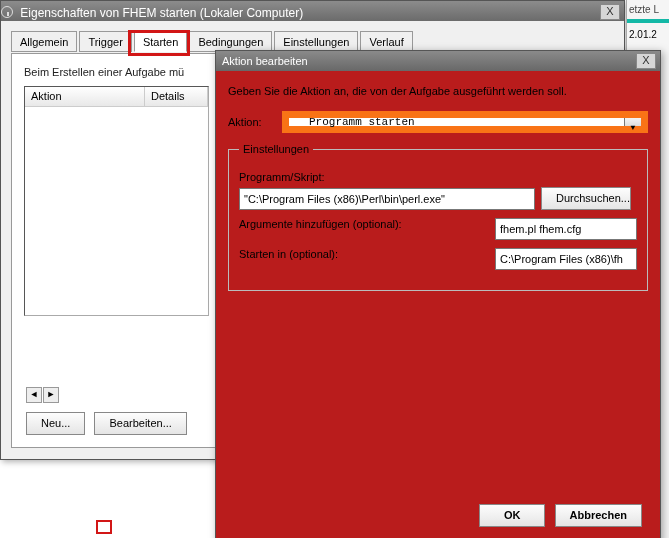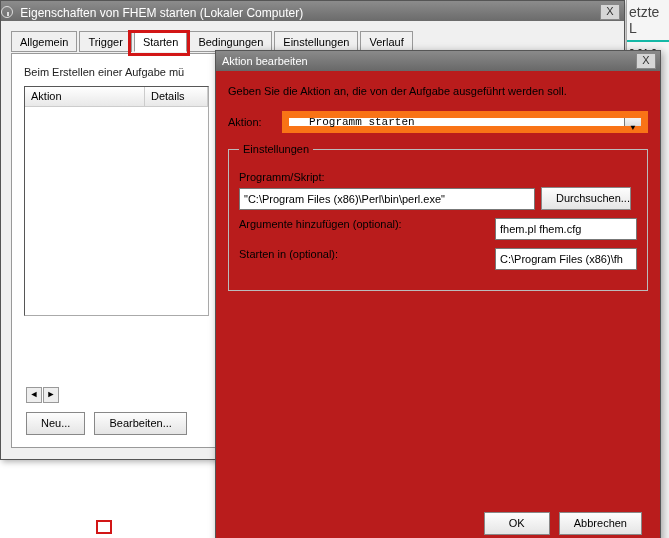--- a/index.html
+++ b/index.html
@@ -23,21 +23,21 @@
   .col1 { width:120px; } .col2 { flex:1; }
   .btnrow { position:absolute; bottom:12px; left:14px; }
   .btn { display:inline-block; height:23px; line-height:21px; padding:0 14px; border:1px solid #888; background:linear-gradient(#fdfdfd,#e5e5e5); font-size:11px; margin-right:6px; cursor:pointer; }
   .hscroll { position:absolute; bottom:44px; left:14px; display:flex; align-items:center; }
   .hscroll .arrow{width:16px;height:16px;border:1px solid #999;background:#eee;text-align:center;line-height:13px;font-size:9px;}
   .redhl { position:absolute; border:3px solid #d21616; pointer-events:none; }
   .redtab { left:128px; top:30px; width:62px; height:26px; z-index:50; }
 
   
   .sliver { position:absolute; left:626px; top:0; width:43px; height:538px; background:#f5f5f5; border-left:1px solid #aaa; }
-  .sliver .lab { font-size:14px; color:#444; padding:4px 2px; border-bottom:2px solid #14b8a6; }
+  .sliver .lab { font-size:10px; color:#444; padding:4px 2px; border-bottom:4px solid #14b8a6; }
   .sliver .date { font-size:10px; padding:6px 2px; }
 
   
   .win2 { position:absolute; left:215px; top:50px; width:446px; height:496px; background:#b91c1c; border:1px solid #555; box-shadow:2px 2px 8px rgba(0,0,0,0.35); z-index:40; }
   .titlebar2 { position:relative; height:20px; background:linear-gradient(#8a8a8a,#686868); color:#fff; padding:0 6px; line-height:20px; font-size:11px; }
   .body2 { padding:14px 12px; }
   .desc { font-size:11px; margin-bottom:14px; }
   .row { display:flex; align-items:center; margin-bottom:10px; }
   .lbl { width:54px; font-size:11px; }
   .combo { flex:1; height:22px; border:7px solid #f97316; background:#fff; display:flex; align-items:center; padding:0 20px; font-size:11px; position:relative;font-family:Liberation Mono, monospace; }
@@ -45,21 +45,21 @@
   fieldset { border:1px solid #bbb; padding:10px 10px 12px 10px; margin:0; }
   legend { font-size:11px; padding:0 4px; }
   .flbl { font-size:11px; margin:6px 0 4px 0; }
   .trow { display:flex; align-items:center; gap:6px; margin-bottom:8px; }
   .tinput { height:22px; border:1px solid #777; background:#fff; padding:0 4px; font-size:11px; line-height:20px; overflow:hidden; white-space:nowrap; }
   .prog { flex:1; }
   .browse { width:90px; }
   .short { width:142px; margin-left:auto; display:block; }
   .optrow { display:flex; margin-bottom:8px; }
   .optrow .olbl { font-size:11px; flex:1; }
-  .footer { position:absolute; bottom:10px; right:12px; }
+  .footer { position:absolute; bottom:18px; right:12px;font-weight:bold; }
   .redA { left:224px; top:100px; width:430px; height:34px; }
   .redB { left:232px; top:184px; width:336px; height:30px; }
   .redC { left:499px; top:221px; width:155px; height:55px; }
 
   .tinyred { position:absolute; left:96px; top:520px; width:16px; height:14px; border:2px solid #d21616; }
 </style>
 </head>
 <body>
 
 <div class="root">

